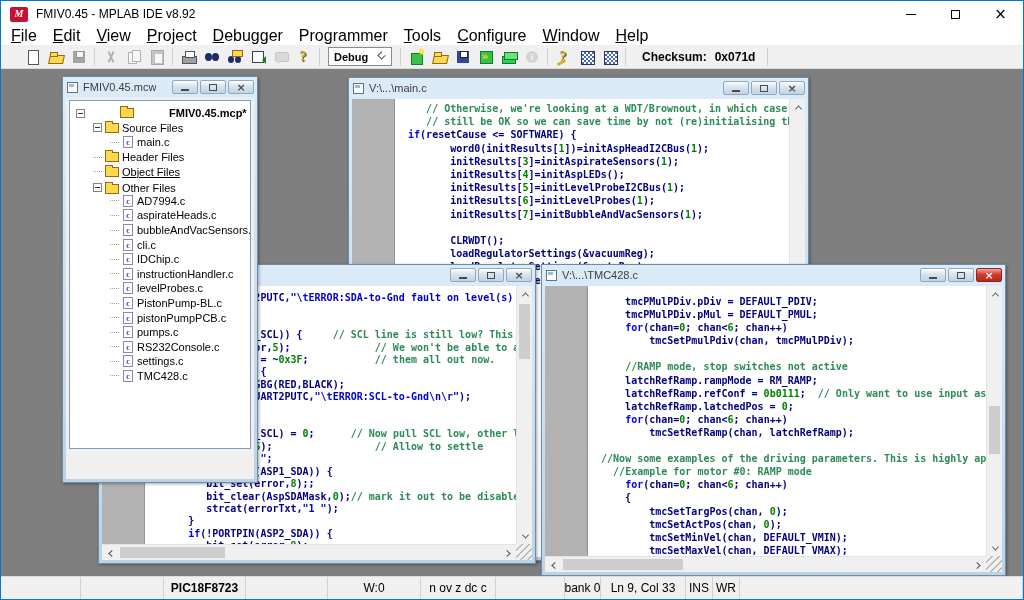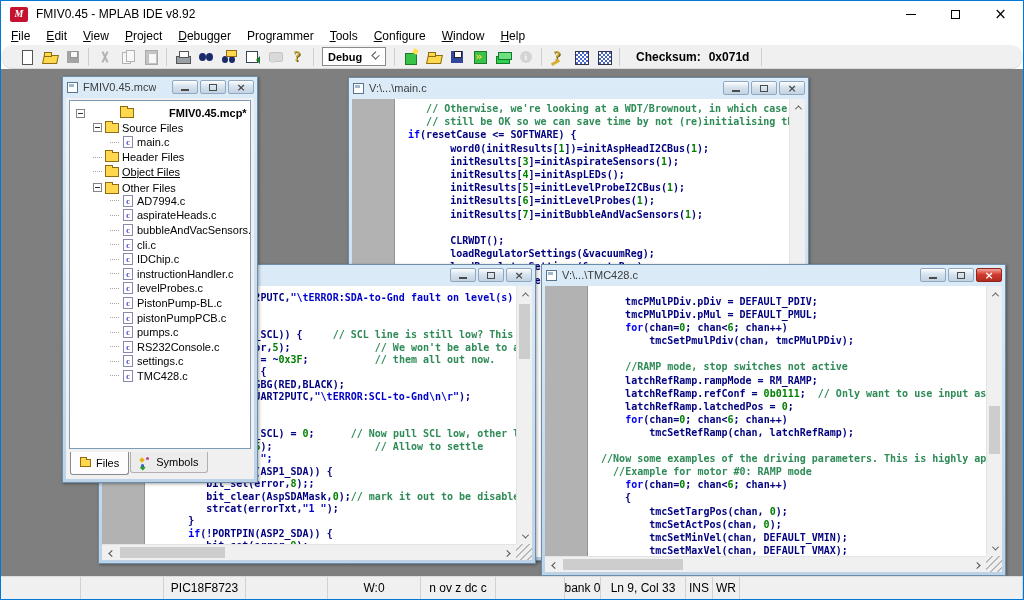--- a/index.html
+++ b/index.html
@@ -12,24 +12,24 @@
             display:flex;align-items:center;justify-content:center;}
   .app-icon i{font:italic bold 10px "Liberation Serif",serif;color:#fff;line-height:1;}
   .app-title{font-size:12px;color:#000;}
   .win-controls{margin-left:auto;display:flex;height:100%;}
   .wc{width:45px;height:100%;display:flex;align-items:center;justify-content:center;}
   .g-min{width:10px;height:1px;background:#000;display:block;}
   .g-max{width:9px;height:9px;border:1px solid #000;display:block;}
   .g-close{font:15px "DejaVu Sans",sans-serif;color:#000;line-height:1;}
   
   .menubar{position:absolute;left:0;top:26px;right:0;height:18px;background:#fff;display:flex;align-items:center;padding-left:2px;}
-  .menu-item{padding:0 8px;font-size:12px;color:#000;}
+  .menu-item{padding:0 8px;font-size:16px;color:#000;}
   
   .toolbar{position:absolute;left:0;top:44px;right:0;height:24px;background:#f0f0f0;border-bottom:1px solid #d9d9d9;
-           display:flex;align-items:center;padding-left:14px;border-radius:12px;}
+           display:flex;align-items:center;padding-left:20px;}
   .tb-btn{width:23px;height:22px;display:flex;align-items:center;justify-content:center;flex:0 0 auto;}
   .tb-sep{width:1px;height:18px;background:#cfcfcf;margin:0 4px;flex:0 0 auto;}
   .ti{display:inline-block;width:16px;height:16px;position:relative;}
   .ti.disabled{filter:grayscale(1) opacity(.45);}
   .ti-new-file-icon::before{content:"";position:absolute;left:3px;top:1px;width:9px;height:13px;background:#fff;border:1px solid #555;}
   .ti-open-file-icon::before,.ti-open-project-icon::before{content:"";position:absolute;left:1px;top:6px;width:13px;height:7px;background:#ffd84d;border:1px solid #8f6b12;transform:skewX(-12deg);}
   .ti-open-file-icon::after,.ti-open-project-icon::after{content:"";position:absolute;left:2px;top:3px;width:6px;height:3px;background:#ffd84d;border:1px solid #8f6b12;}
   .ti-save-file-icon::before,.ti-save-workspace-icon::before{content:"";position:absolute;left:2px;top:2px;width:12px;height:12px;background:#33459c;}
   .ti-save-file-icon::after,.ti-save-workspace-icon::after{content:"";position:absolute;left:5px;top:2px;width:6px;height:5px;background:#fff;border:1px solid #222;}
   .ti-cut-icon::before,.ti-cut-icon::after{content:"";position:absolute;left:7px;top:2px;width:2px;height:12px;background:#666;}
@@ -474,30 +474,20 @@
               <span class="t-label">settings.c</span>
             </div>
             <div class="trow" style="padding-left: 36px;">
               <span class="t-slot">
                 <span class="t-dots"></span>
               </span>
               <span class="t-cfile">c</span>
               <span class="t-label">TMC428.c</span>
             </div>
           </div>
-        <div class="ptabs" id="ptabs">
-            <div class="ptab active">
-              <span class="mini-folder"></span>
-              <span>Files</span>
-            </div>
-            <div class="ptab">
-              <span class="mini-symbols"></span>
-              <span>Symbols</span>
-            </div>
-          </div>
       </div>
     </div>
 
     <div class="child active" id="w-tmc" style="left:540px;top:195px;width:465px;height:312px;z-index:40;">
       <div class="cw-tb">
         <span class="cw-ico">
             <i></i>
           </span>
         <span class="cw-title">V:\...\TMC428.c</span>
         <span class="cw-btns">
@@ -535,21 +525,21 @@
         </div>
         <div class="grip"></div>
       </div>
     </div>
 
   </div>
 
   <div class="statusbar" id="statusbar">
       <span class="sb-cell" style="width: 80px;"></span>
       <span class="sb-cell" style="width: 83px;"></span>
-      <span class="sb-cell" style="width: 82px;">PIC18F8723</span>
+      <span class="sb-cell" style="width: 82px; font-weight: bold;">PIC18F8723</span>
       <span class="sb-cell" style="width: 82px;"></span>
       <span class="sb-cell" style="width: 93px;">W:0</span>
       <span class="sb-cell" style="width: 75px;">n ov z dc c</span>
       <span class="sb-cell" style="width: 69px;"></span>
       <span class="sb-cell" style="width: 36px;">bank 0</span>
       <span class="sb-cell" style="width: 85px;">Ln 9, Col 33</span>
       <span class="sb-cell" style="width: 27px;">INS</span>
       <span class="sb-cell" style="width: 27px;">WR</span>
       <span class="sb-cell" style="flex: 1 1 0%;"></span>
     </div>

